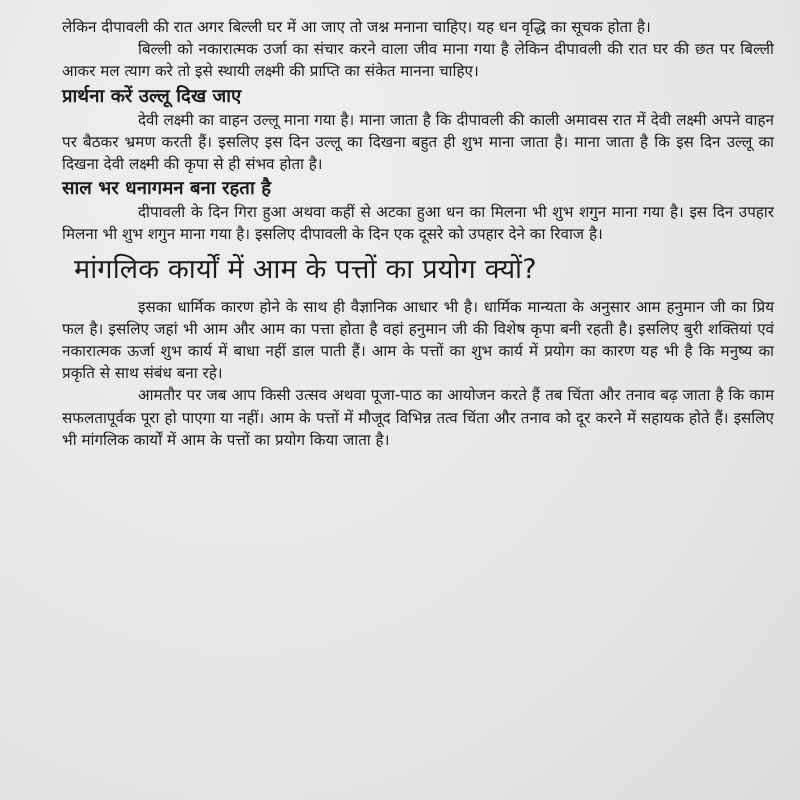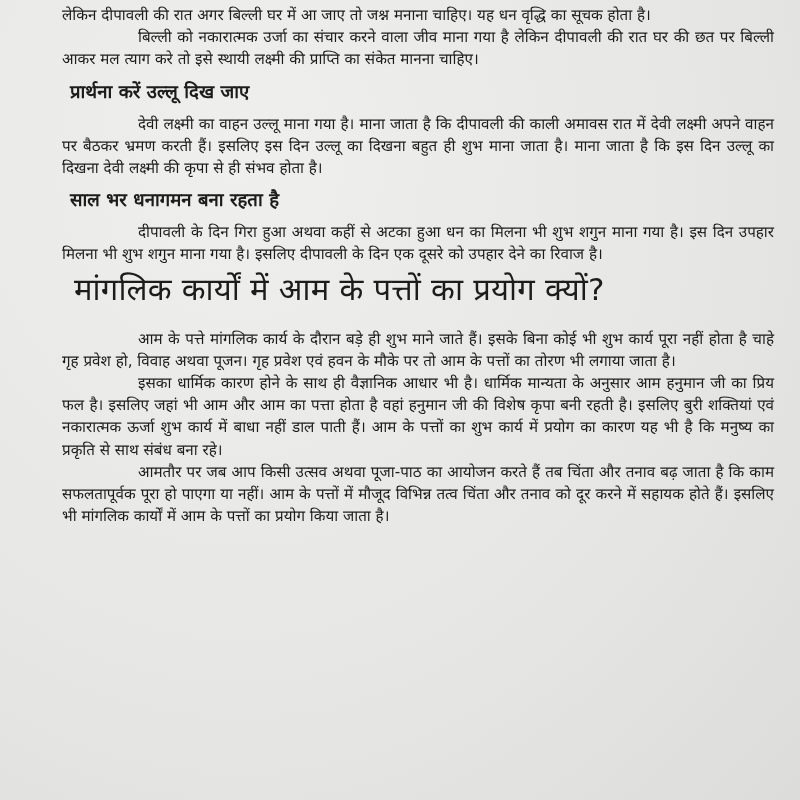--- a/index.html
+++ b/index.html
@@ -3,36 +3,35 @@
 <meta charset="utf-8">
 <style>
   html, body { margin: 0; padding: 0; }
   body {
     width: 800px; height: 800px; overflow: hidden;
     background: #e9e9e7;
     background-image: radial-gradient(ellipse at 30% 20%, #efefed 0%, #e6e6e4 60%, #dcdcda 100%);
     font-family: "DejaVu Sans", sans-serif;
     color: #1c1c1c;
   }
-  .page { position: absolute; left: 62px; top: 4px; width: 712px; }
+  .page { position: absolute; left: 62px; top: 16px; width: 712px; }
   p { margin: 0; font-size: 15.2px; line-height: 22.2px; text-align: justify; text-align-last: left; }
   p.indent { text-indent: 76px; }
-  h2.sub { margin: 8px; font-size: 18.5px; font-weight: bold; line-height: 26px; }
-  h1.main { margin: 0 0 16px 12px; font-size: 31px; font-weight: normal; line-height: 46px; letter-spacing: 0.2px; }
+  h2.sub { margin: 0; font-size: 18.5px; font-weight: bold; line-height: 26px; }
+  h1.main { margin: 0 0 4px 12px; font-size: 27px; font-weight: normal; line-height: 46px; letter-spacing: 0.2px; }
 </style>
 </head>
 <body>
 
 <div class="page">
   <p>लेकिन दीपावली की रात अगर बिल्ली घर में आ जाए तो जश्न मनाना चाहिए। यह धन वृद्धि का सूचक होता है।</p>
   <p class="indent">बिल्ली को नकारात्मक उर्जा का संचार करने वाला जीव माना गया है लेकिन दीपावली की रात घर की छत पर बिल्ली आकर मल त्याग करे तो इसे स्थायी लक्ष्मी की प्राप्ति का संकेत मानना चाहिए।</p>
 
   <h2 class="sub">प्रार्थना करें उल्लू दिख जाए</h2>
   <p class="indent">देवी लक्ष्मी का वाहन उल्लू माना गया है। माना जाता है कि दीपावली की काली अमावस रात में देवी लक्ष्मी अपने वाहन पर बैठकर भ्रमण करती हैं। इसलिए इस दिन उल्लू का दिखना बहुत ही शुभ माना जाता है। माना जाता है कि इस दिन उल्लू का दिखना देवी लक्ष्मी की कृपा से ही संभव होता है।</p>
 
   <h2 class="sub">साल भर धनागमन बना रहता है</h2>
   <p class="indent">दीपावली के दिन गिरा हुआ अथवा कहीं से अटका हुआ धन का मिलना भी शुभ शगुन माना गया है। इस दिन उपहार मिलना भी शुभ शगुन माना गया है। इसलिए दीपावली के दिन एक दूसरे को उपहार देने का रिवाज है।</p>
 
   <h1 class="main">मांगलिक कार्यों में आम के पत्तों का प्रयोग क्यों?</h1>
-  <p class="indent">आम के पत्ते मांगलिक कार्य के दौरान बड़े ही शुभ माने जाते हैं। इसके बिना कोई भी शुभ कार्य पूरा नहीं होता है चाहे गृह प्रवेश हो, विवाह अथवा पूजन। गृह प्रवेश एवं हवन के मौके पर तो आम के पत्तों का तोरण भी लगाया जाता है।</p>
   <p class="indent">इसका धार्मिक कारण होने के साथ ही वैज्ञानिक आधार भी है। धार्मिक मान्यता के अनुसार आम हनुमान जी का प्रिय फल है। इसलिए जहां भी आम और आम का पत्ता होता है वहां हनुमान जी की विशेष कृपा बनी रहती है। इसलिए बुरी शक्तियां एवं नकारात्मक ऊर्जा शुभ कार्य में बाधा नहीं डाल पाती हैं। आम के पत्तों का शुभ कार्य में प्रयोग का कारण यह भी है कि मनुष्य का प्रकृति से साथ संबंध बना रहे।</p>
   <p class="indent">आमतौर पर जब आप किसी उत्सव अथवा पूजा-पाठ का आयोजन करते हैं तब चिंता और तनाव बढ़ जाता है कि काम सफलतापूर्वक पूरा हो पाएगा या नहीं। आम के पत्तों में मौजूद विभिन्न तत्व चिंता और तनाव को दूर करने में सहायक होते हैं। इसलिए भी मांगलिक कार्यों में आम के पत्तों का प्रयोग किया जाता है।</p>
 </div>
 
 </body></html>

